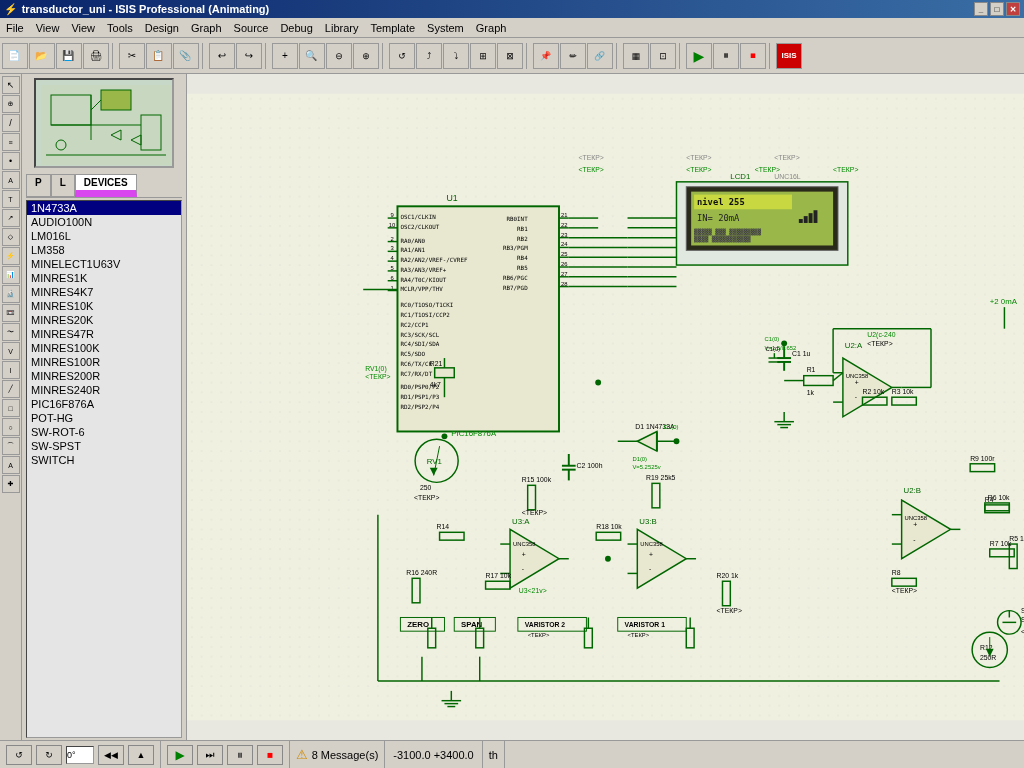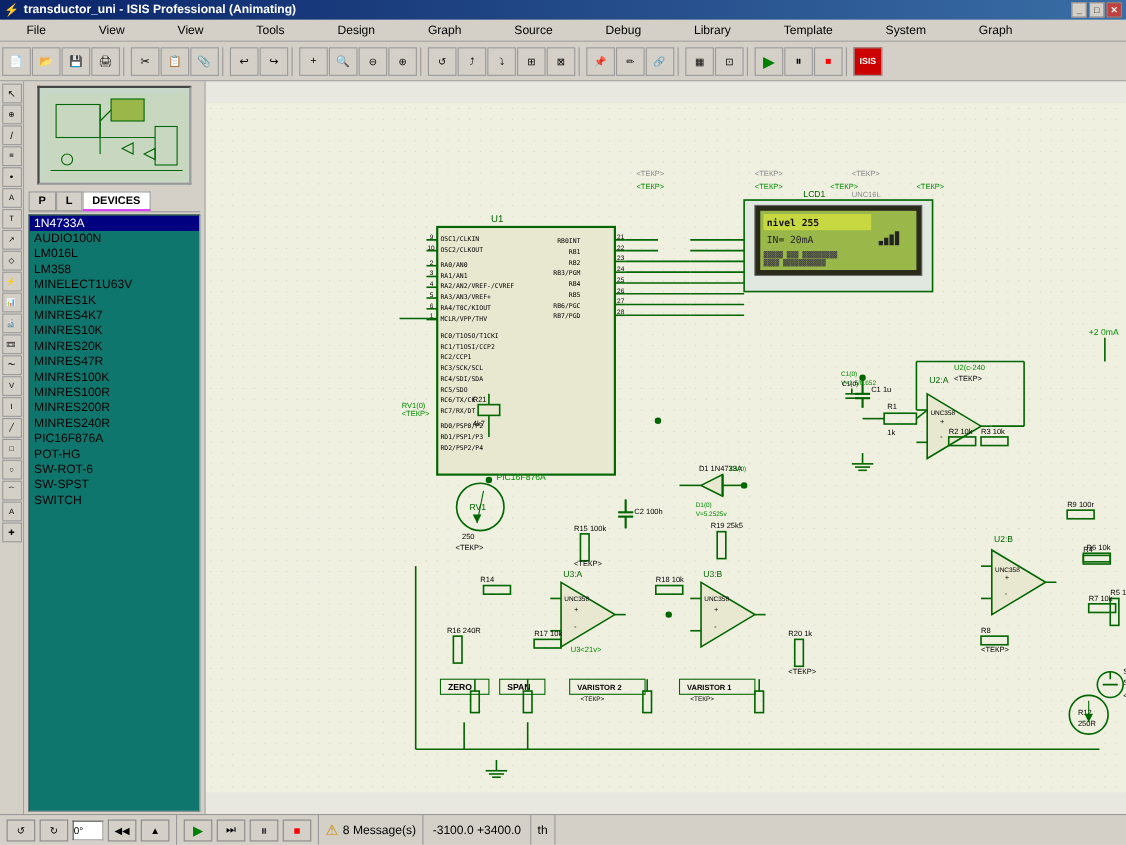--- a/index.html
+++ b/index.html
@@ -31,21 +31,21 @@
     
     #menubar {
       background: #d4d0c8;
       height: 20px;
       display: flex;
       align-items: center;
       border-bottom: 1px solid #999;
       font-size: 11px;
     }
     .menu-item {
-      padding: 2px 24px;
+      padding: 2px 6px;
       cursor: pointer;
       height: 100%;
       display: flex; align-items: center;
     }
 
     
     #toolbar {
       background: #d4d0c8;
       height: 36px;
       display: flex;
@@ -95,25 +95,25 @@
       margin: 2px 4px 0 4px;
     }
     .sidebar-tab {
       padding: 2px 8px;
       background: #d4d0c8;
       border: 1px solid #999;
       cursor: pointer;
       font-size: 10px;
       font-weight: bold;
     }
-    .sidebar-tab.active { background: white; border-bottom: 2px solid #d946ef; }
+    .sidebar-tab.active { background: white; border-bottom: 7px solid #d946ef; }
     #device-list {
       flex: 1;
       overflow-y: auto;
-      background: #0f766e;
+      background: #e5e5e5;
       border: 1px inset #999;
       margin: 2px 4px;
     }
     .device-item {
       padding: 1px 4px;
       font-size: 11px;
       cursor: pointer;
       white-space: nowrap;
     }
     .device-item:hover, .device-item.selected { background: #0a246a; color: white; }

